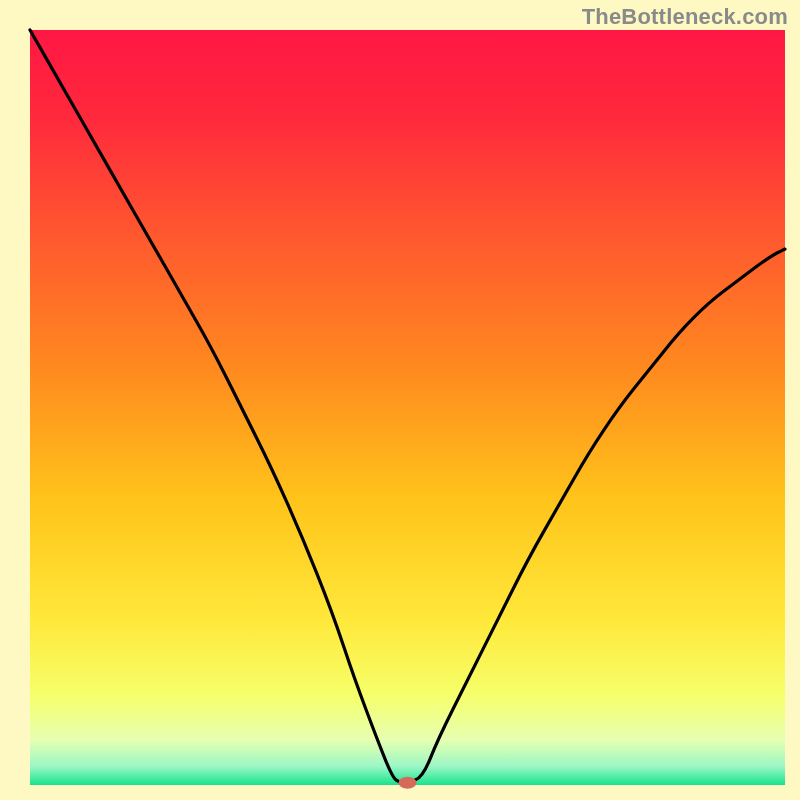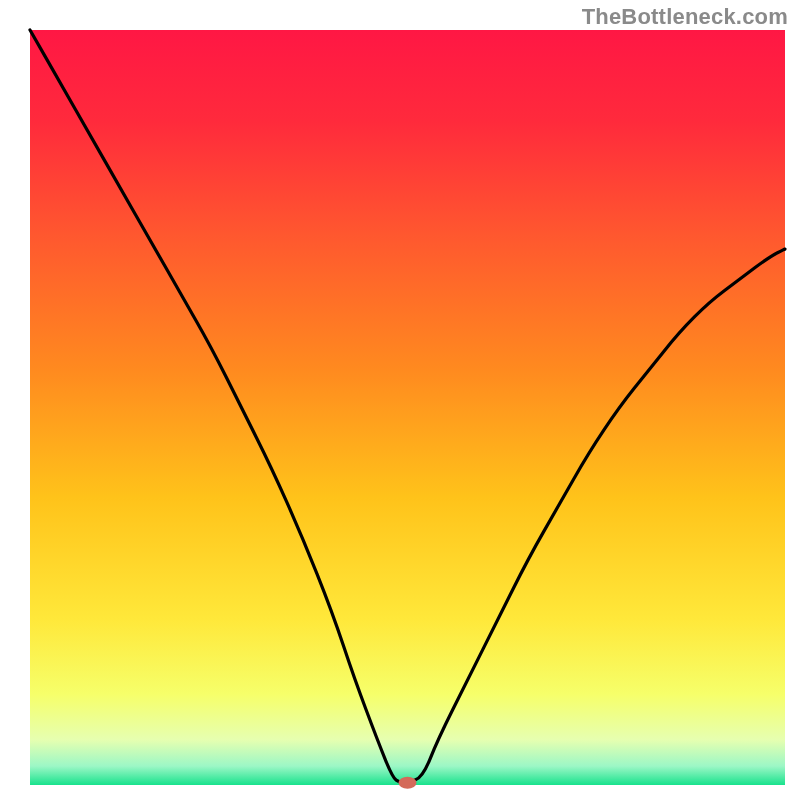--- a/index.html
+++ b/index.html
@@ -8,21 +8,21 @@
     width: 800px;
     height: 800px;
     background: #000;
     font-family: Arial, Helvetica, sans-serif;
     overflow: hidden;
   }
   .chart-wrap {
     position: relative;
     width: 800px;
     height: 800px;
-    background: #ffffff;
+    background: #fef9c3;
     text-align: center;
   }
   .attribution {
     position: absolute;
     top: 4px;
     right: 12px;
     color: #8a8a8a;
     font-size: 22px;
     font-weight: 600;
     letter-spacing: 0.2px;

